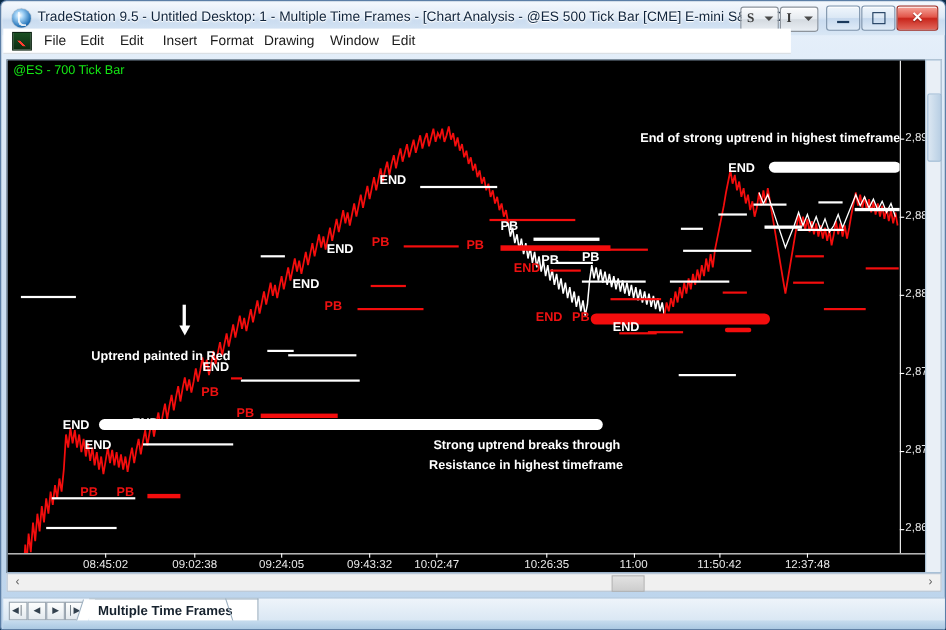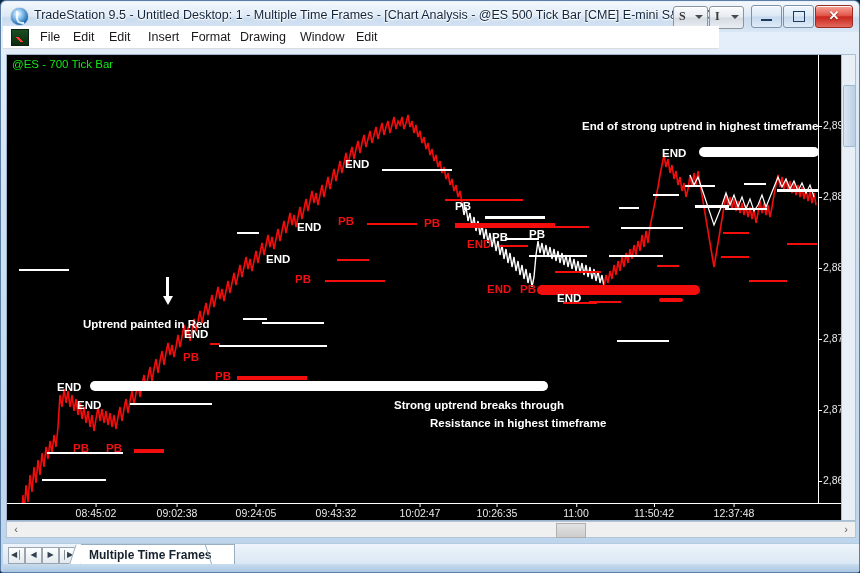--- a/index.html
+++ b/index.html
@@ -426,21 +426,21 @@
       <div class="lbl-pb-w" style="left:485px;top:176px;">PB</div>
       <div class="lbl-pb" style="left:513px;top:228px;">PB</div>
 
       <div class="ann" style="left:563px;top:65px;padding-left:12px;">End of strong uptrend in highest timeframe</div>
       <div class="ann" style="left:44px;top:263px;padding-left:32px;">Uptrend painted in Red</div>
       <div id="arrow-down">
         <div class="shaft"></div>
           <div class="head"></div>
       </div>
       <div class="ann" style="left:387px;top:344px;">Strong uptrend breaks through</div>
-      <div class="ann" style="left:407px;top:362px;padding-left:16px;">Resistance in highest timeframe</div>
+      <div class="ann" style="left:367px;top:362px;padding-left:16px;">Resistance in highest timeframe</div>
 
     </div>
 
     <div id="price-axis">
       <div class="ptick" style="top:64px;">
           <span>2,890</span>
         </div>
       <div class="ptick" style="top:135px;">
           <span>2,885</span>
         </div>
@@ -456,21 +456,21 @@
       <div class="ptick" style="top:419px;">
           <span>2,865</span>
         </div>
     </div>
 
     <div id="time-axis">
       <div class="ttick" style="left:89px;">08:45:02</div>
       <div class="ttick" style="left:170px;">09:02:38</div>
       <div class="ttick" style="left:249px;">09:24:05</div>
       <div class="ttick" style="left:329px;">09:43:32</div>
-      <div class="ttick" style="left:413px;">10:02:47</div>
+      <div class="ttick" style="left:390px;">10:02:47</div>
       <div class="ttick" style="left:490px;">10:26:35</div>
       <div class="ttick" style="left:569px;">11:00</div>
       <div class="ttick" style="left:647px;">11:50:42</div>
       <div class="ttick" style="left:727px;">12:37:48</div>
     </div>
   </div>
 
   <div id="vscroll">
     <div id="vthumb"></div>
   </div>

